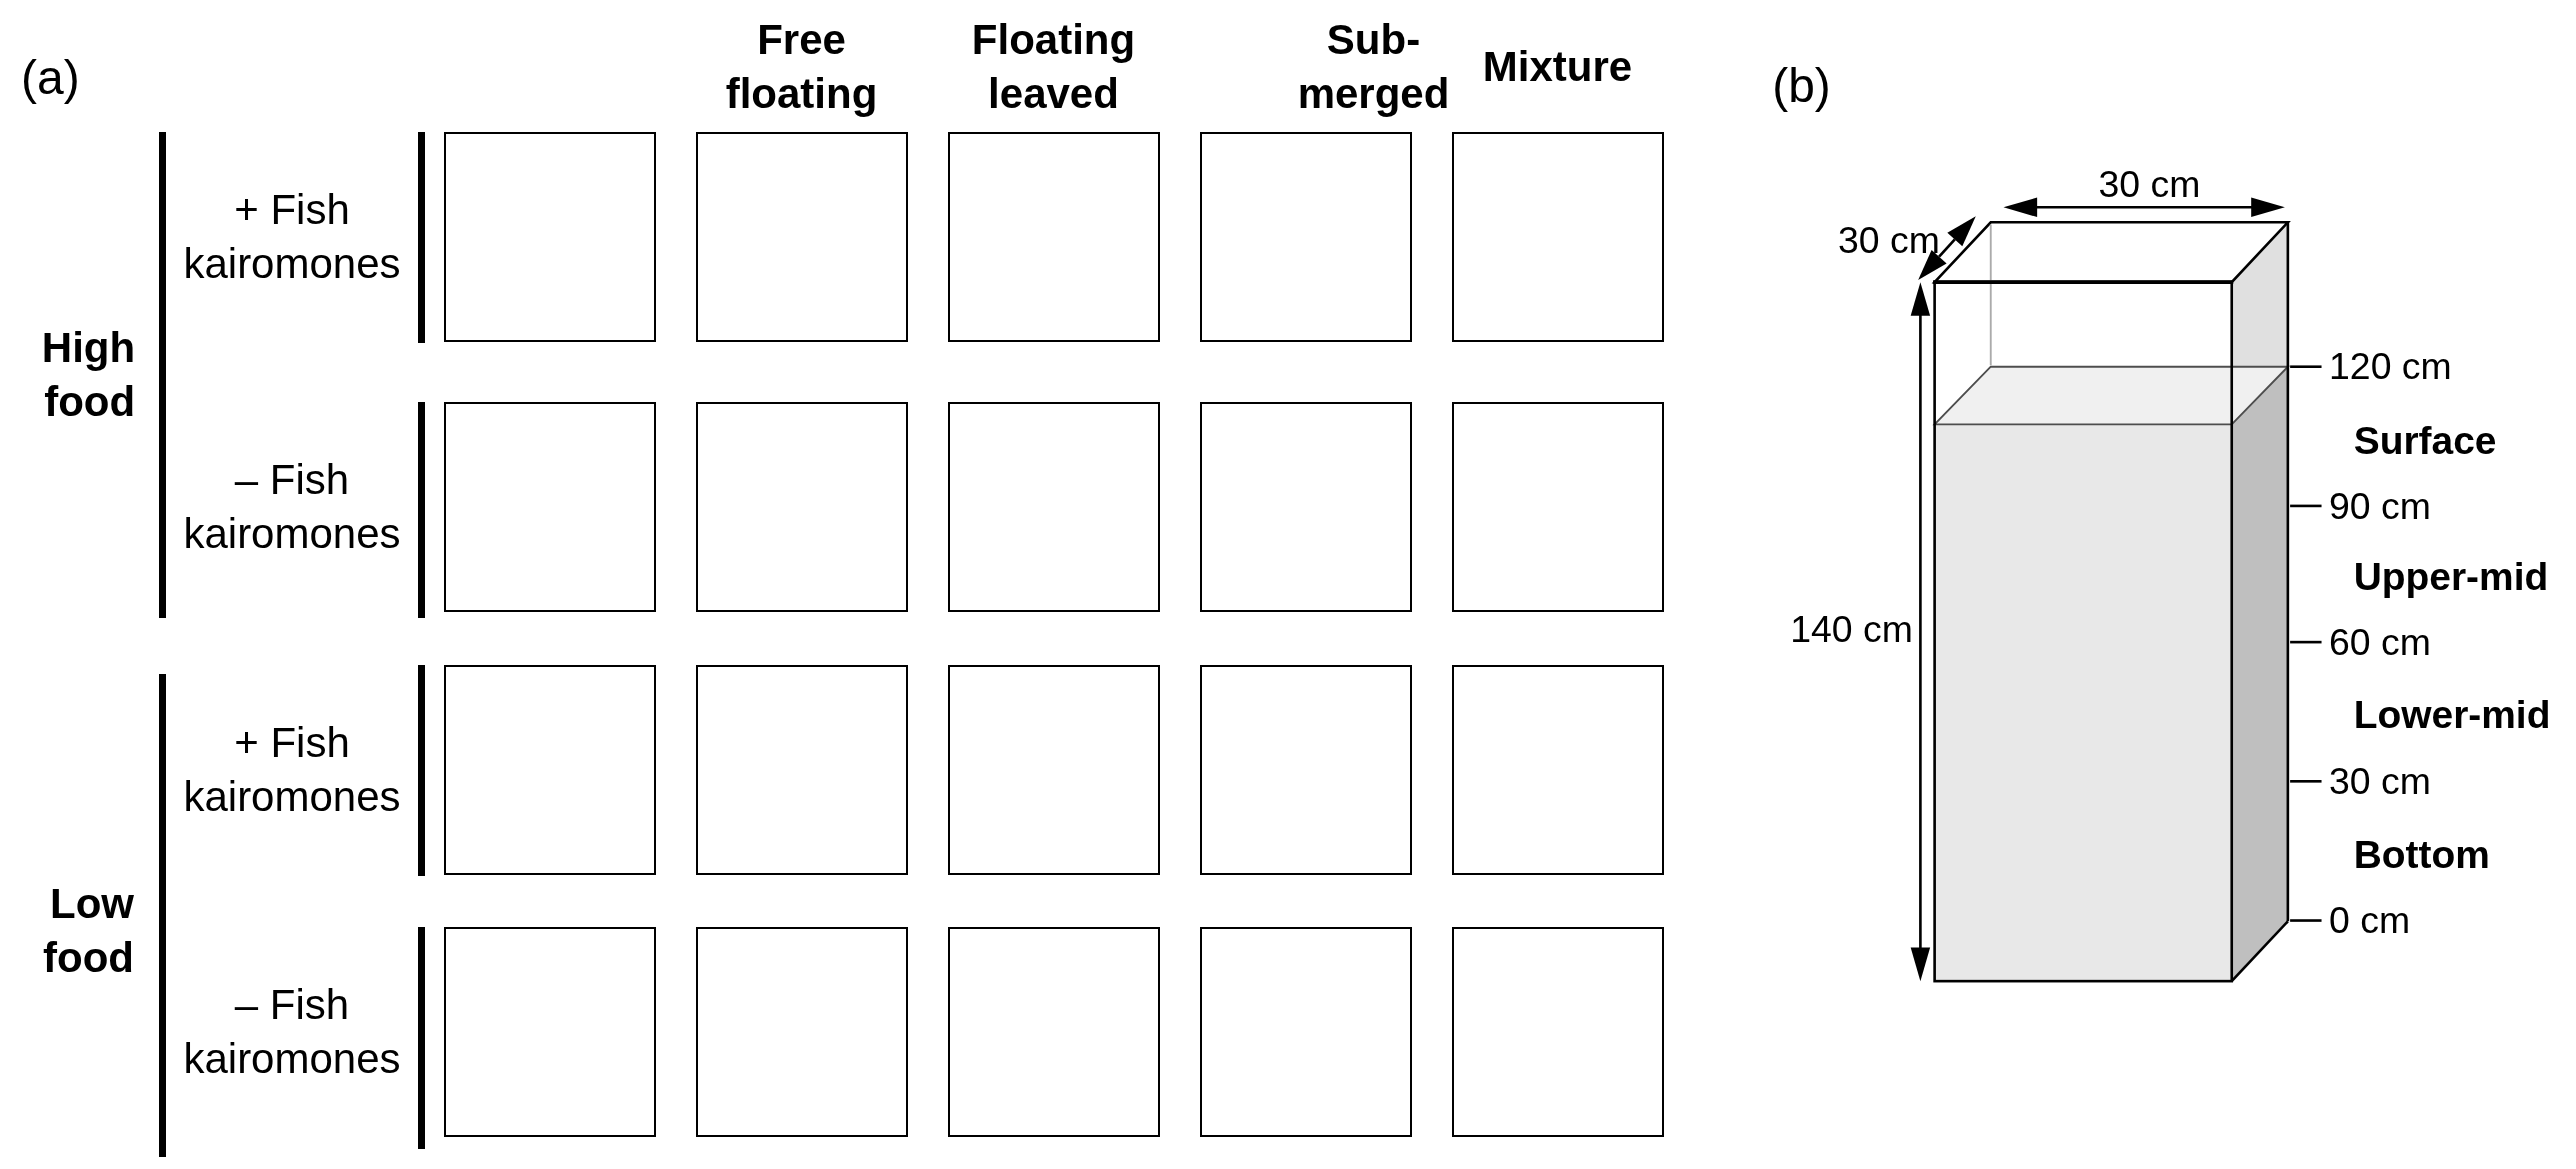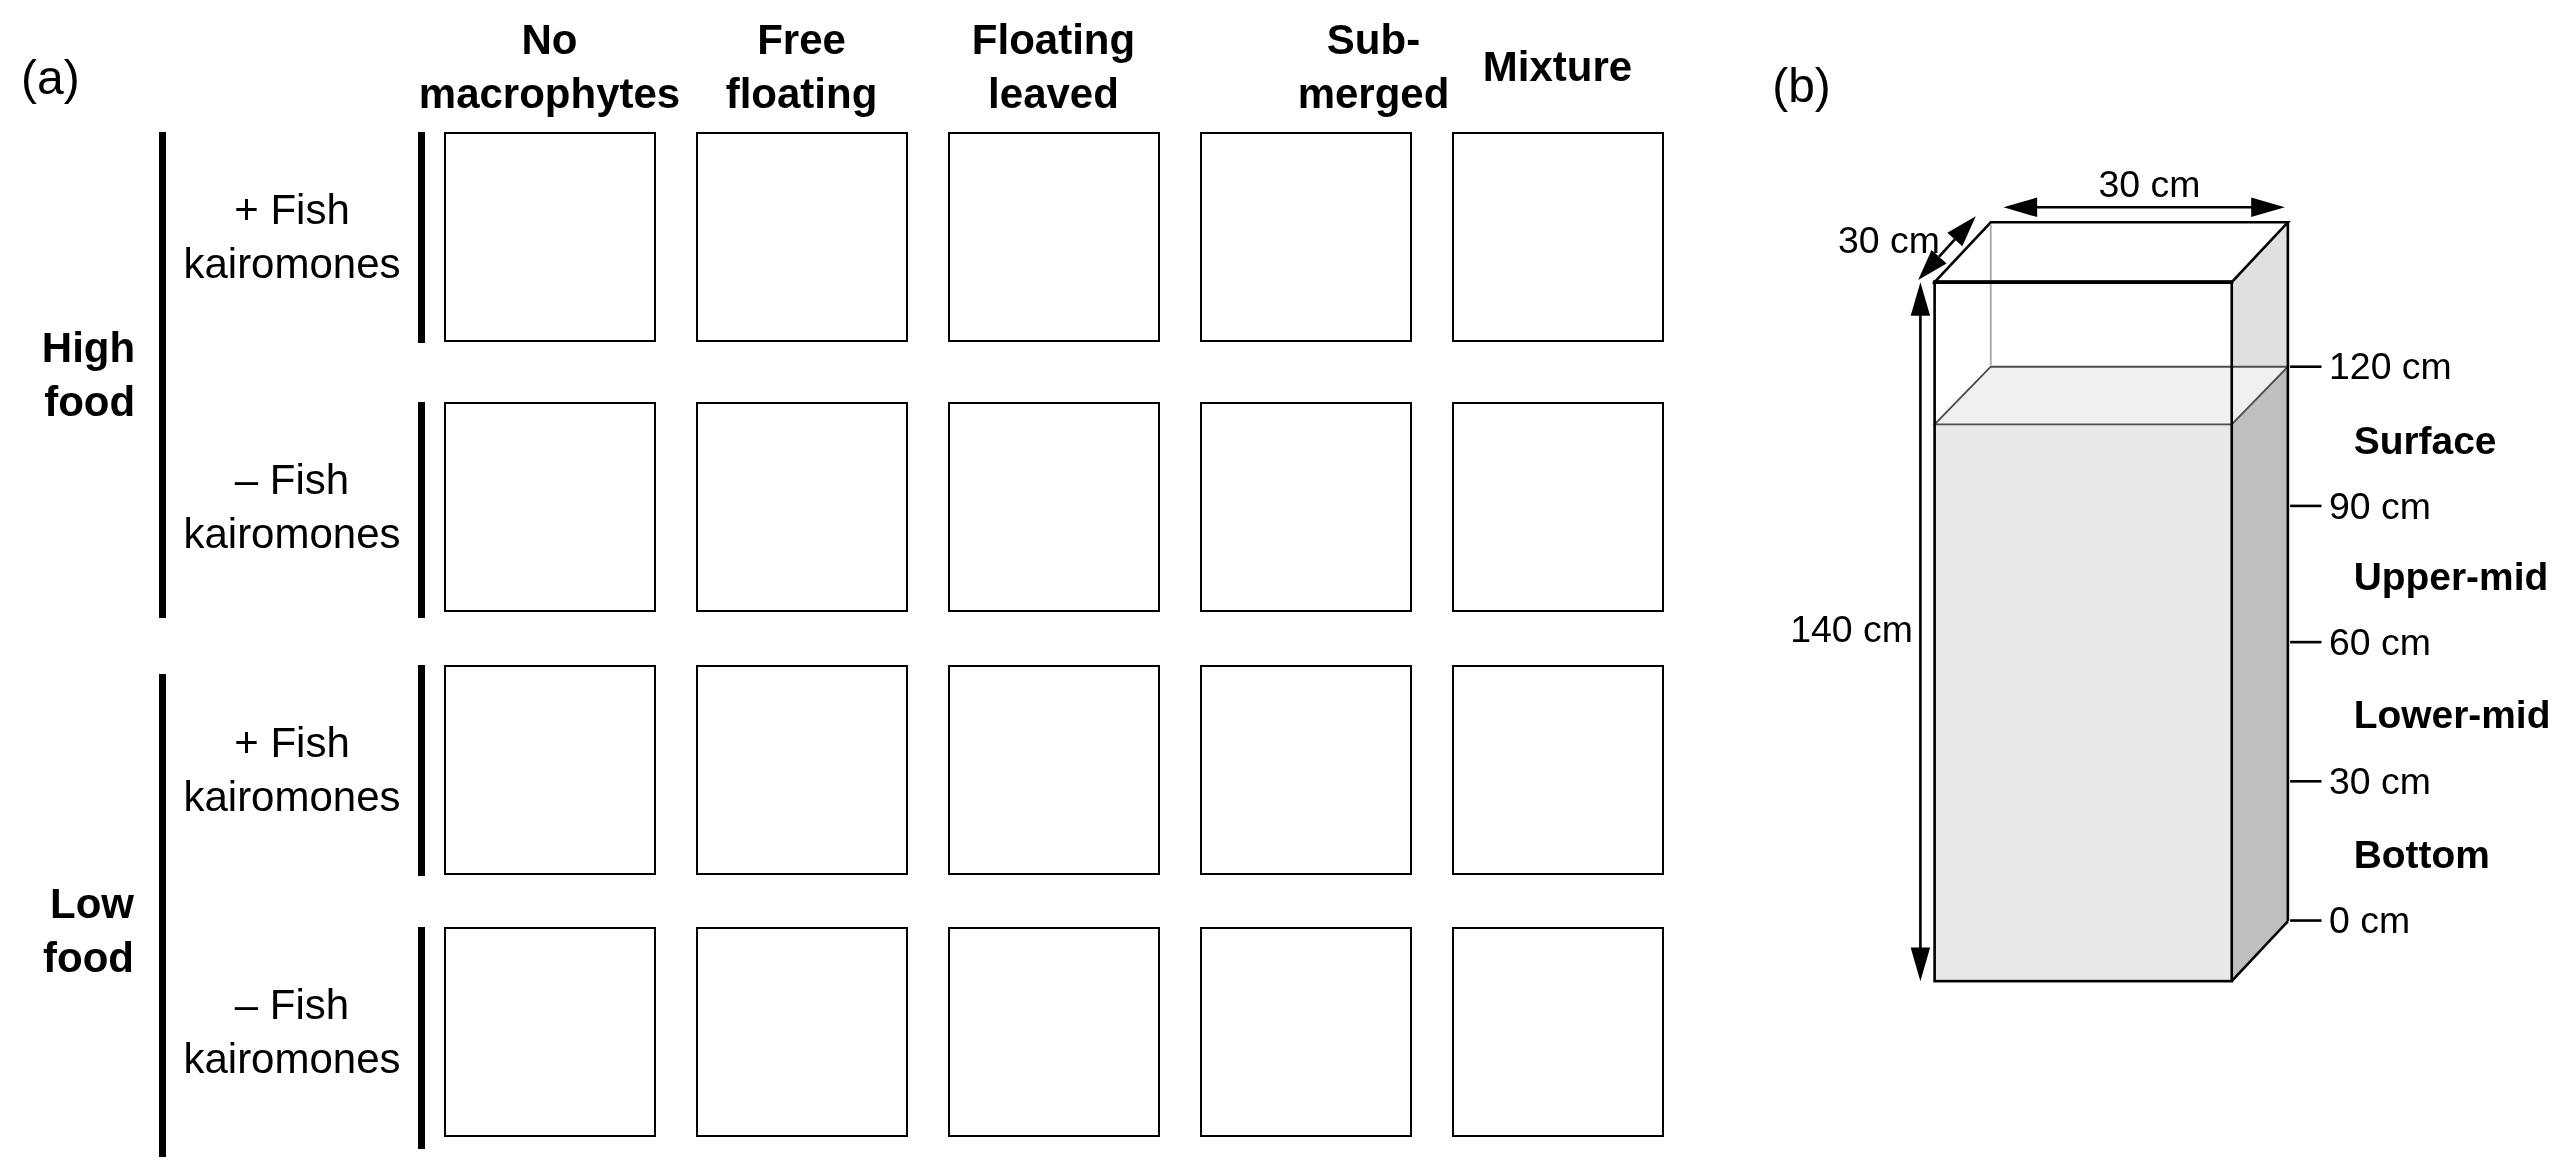--- a/index.html
+++ b/index.html
@@ -21,22 +21,20 @@
   svg text{font-family:"Liberation Sans",sans-serif;fill:#000;}
   .svg-layer{position:absolute;left:0;top:0;}
 </style>
 </head>
 <body>
 
 <div class="fig">
 
   <div class="panel-label" style="left:21px;top:54px;">(a)</div>
 
-  <div class="col-header" style="left:415px;">No
-macrophytes</div>
   <div class="col-header" style="left:667px;">Free
 floating</div>
   <div class="col-header" style="left:919px;">Floating
 leaved</div>
   <div class="col-header" style="left:1239px;">Sub-
 merged</div>
   <div class="col-header" style="left:1423px;text-align:right;">Mixture</div>
 
   <div class="vline" style="left:159px;top:132px;height:486px;"></div>
   <div class="vline" style="left:159px;top:674px;height:483px;"></div>

